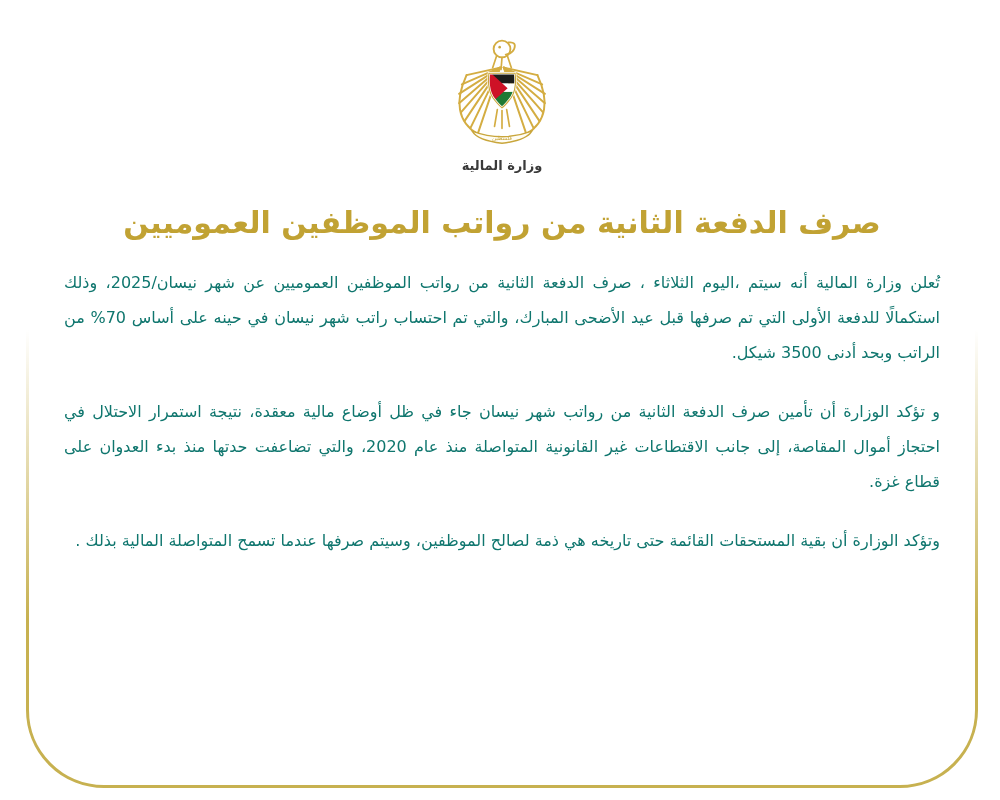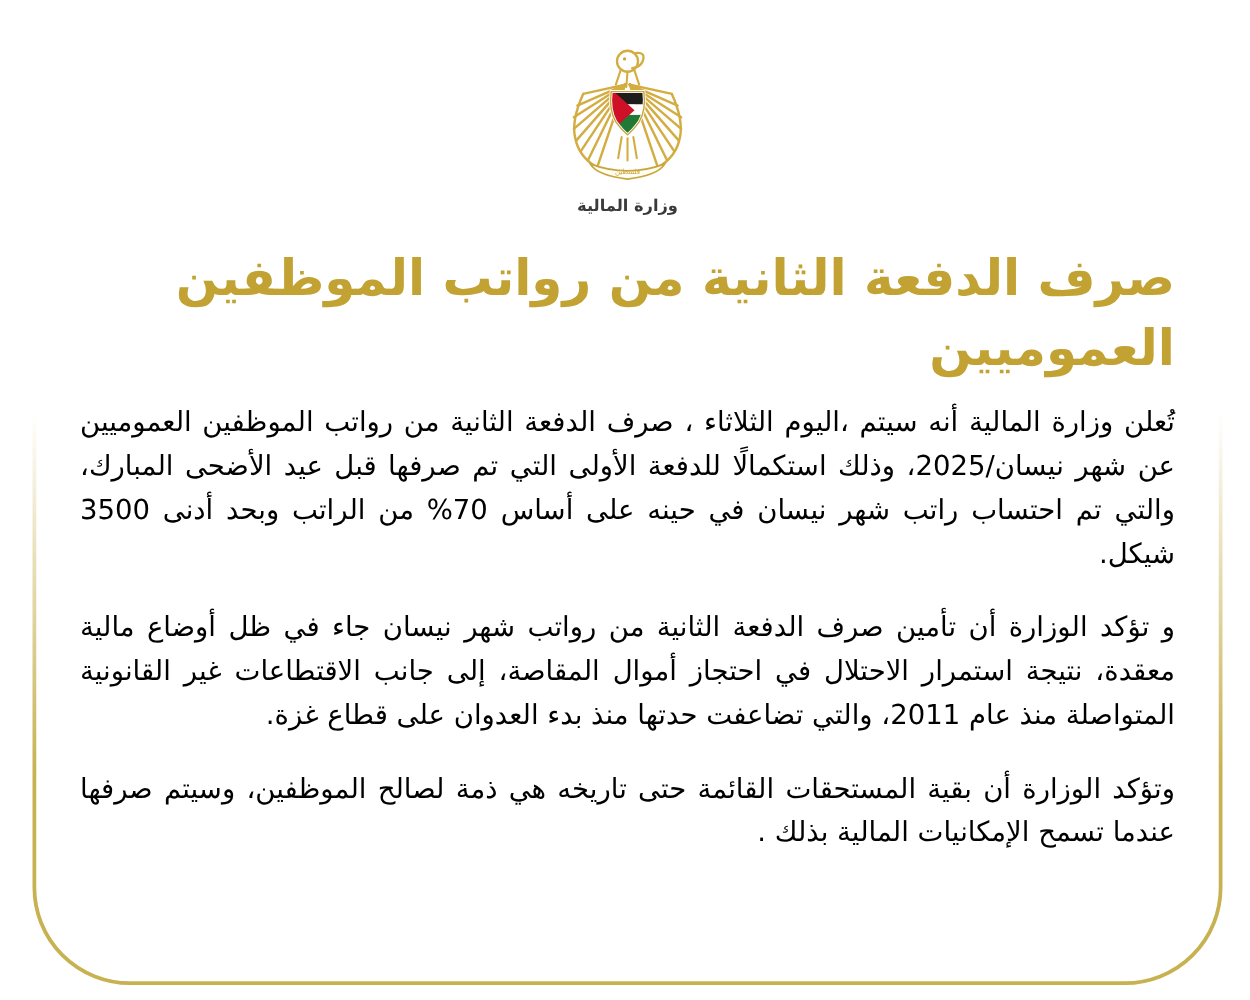--- a/index.html
+++ b/index.html
@@ -31,31 +31,32 @@
 
   .emblem{width:120px;margin:0 auto;text-align:center;}
   .ministry-name{
     margin-top:2px;
     font-size:13px;font-weight:bold;color:#3a3a3a;
     letter-spacing:0;
   }
 
   .title{
     margin:22px 0 0 0;
+    text-align:center;
     color:var(--title-gold,#c1a233);
-    font-size:40px;font-weight:bold;
+    font-size:30px;font-weight:bold;
     line-height:56px;
   }
   .title .title-line{display:block;}
 
   .body-text{margin-top:14px;}
   .body-text p{
     margin:0 0 24px 0;
-    color:#000000;
-    font-size:22px;
+    color:#0f766e;
+    font-size:16px;
     line-height:35px;
     text-align:justify;
     text-align-last:right;
     direction:rtl;
   }
 </style>
 </head>
 <body>
 
 <div class="page">
@@ -129,18 +130,18 @@
 
       <div class="ministry-name">وزارة المالية</div>
     </div>
 
     <h1 class="title">
       <span class="title-line">صرف الدفعة الثانية من رواتب الموظفين العموميين</span>
     </h1>
 
     <div class="body-text">
       <p>تُعلن وزارة المالية أنه سيتم ،اليوم الثلاثاء ، صرف الدفعة الثانية من رواتب الموظفين العموميين عن شهر نيسان/2025، وذلك استكمالًا للدفعة الأولى التي تم صرفها قبل عيد الأضحى المبارك، والتي تم احتساب راتب شهر نيسان في حينه على أساس 70% من الراتب وبحد أدنى 3500 شيكل.</p>
-      <p>و تؤكد الوزارة أن تأمين صرف الدفعة الثانية من رواتب شهر نيسان جاء في ظل أوضاع مالية معقدة، نتيجة استمرار الاحتلال في احتجاز أموال المقاصة، إلى جانب الاقتطاعات غير القانونية المتواصلة منذ عام 2011، والتي تضاعفت حدتها منذ بدء العدوان على قطاع غزة.</p>
-      <p>وتؤكد الوزارة أن بقية المستحقات القائمة حتى تاريخه هي ذمة لصالح الموظفين، وسيتم صرفها عندما تسمح الإمكانيات المالية بذلك .</p>
+      <p>و تؤكد الوزارة أن تأمين صرف الدفعة الثانية من رواتب شهر نيسان جاء في ظل أوضاع مالية معقدة، نتيجة استمرار الاحتلال في احتجاز أموال المقاصة، إلى جانب الاقتطاعات غير القانونية المتواصلة منذ عام 2020، والتي تضاعفت حدتها منذ بدء العدوان على قطاع غزة.</p>
+      <p>وتؤكد الوزارة أن بقية المستحقات القائمة حتى تاريخه هي ذمة لصالح الموظفين، وسيتم صرفها عندما تسمح المتواصلة المالية بذلك .</p>
     </div>
 
   </div>
 </div>
 
 </body></html>

